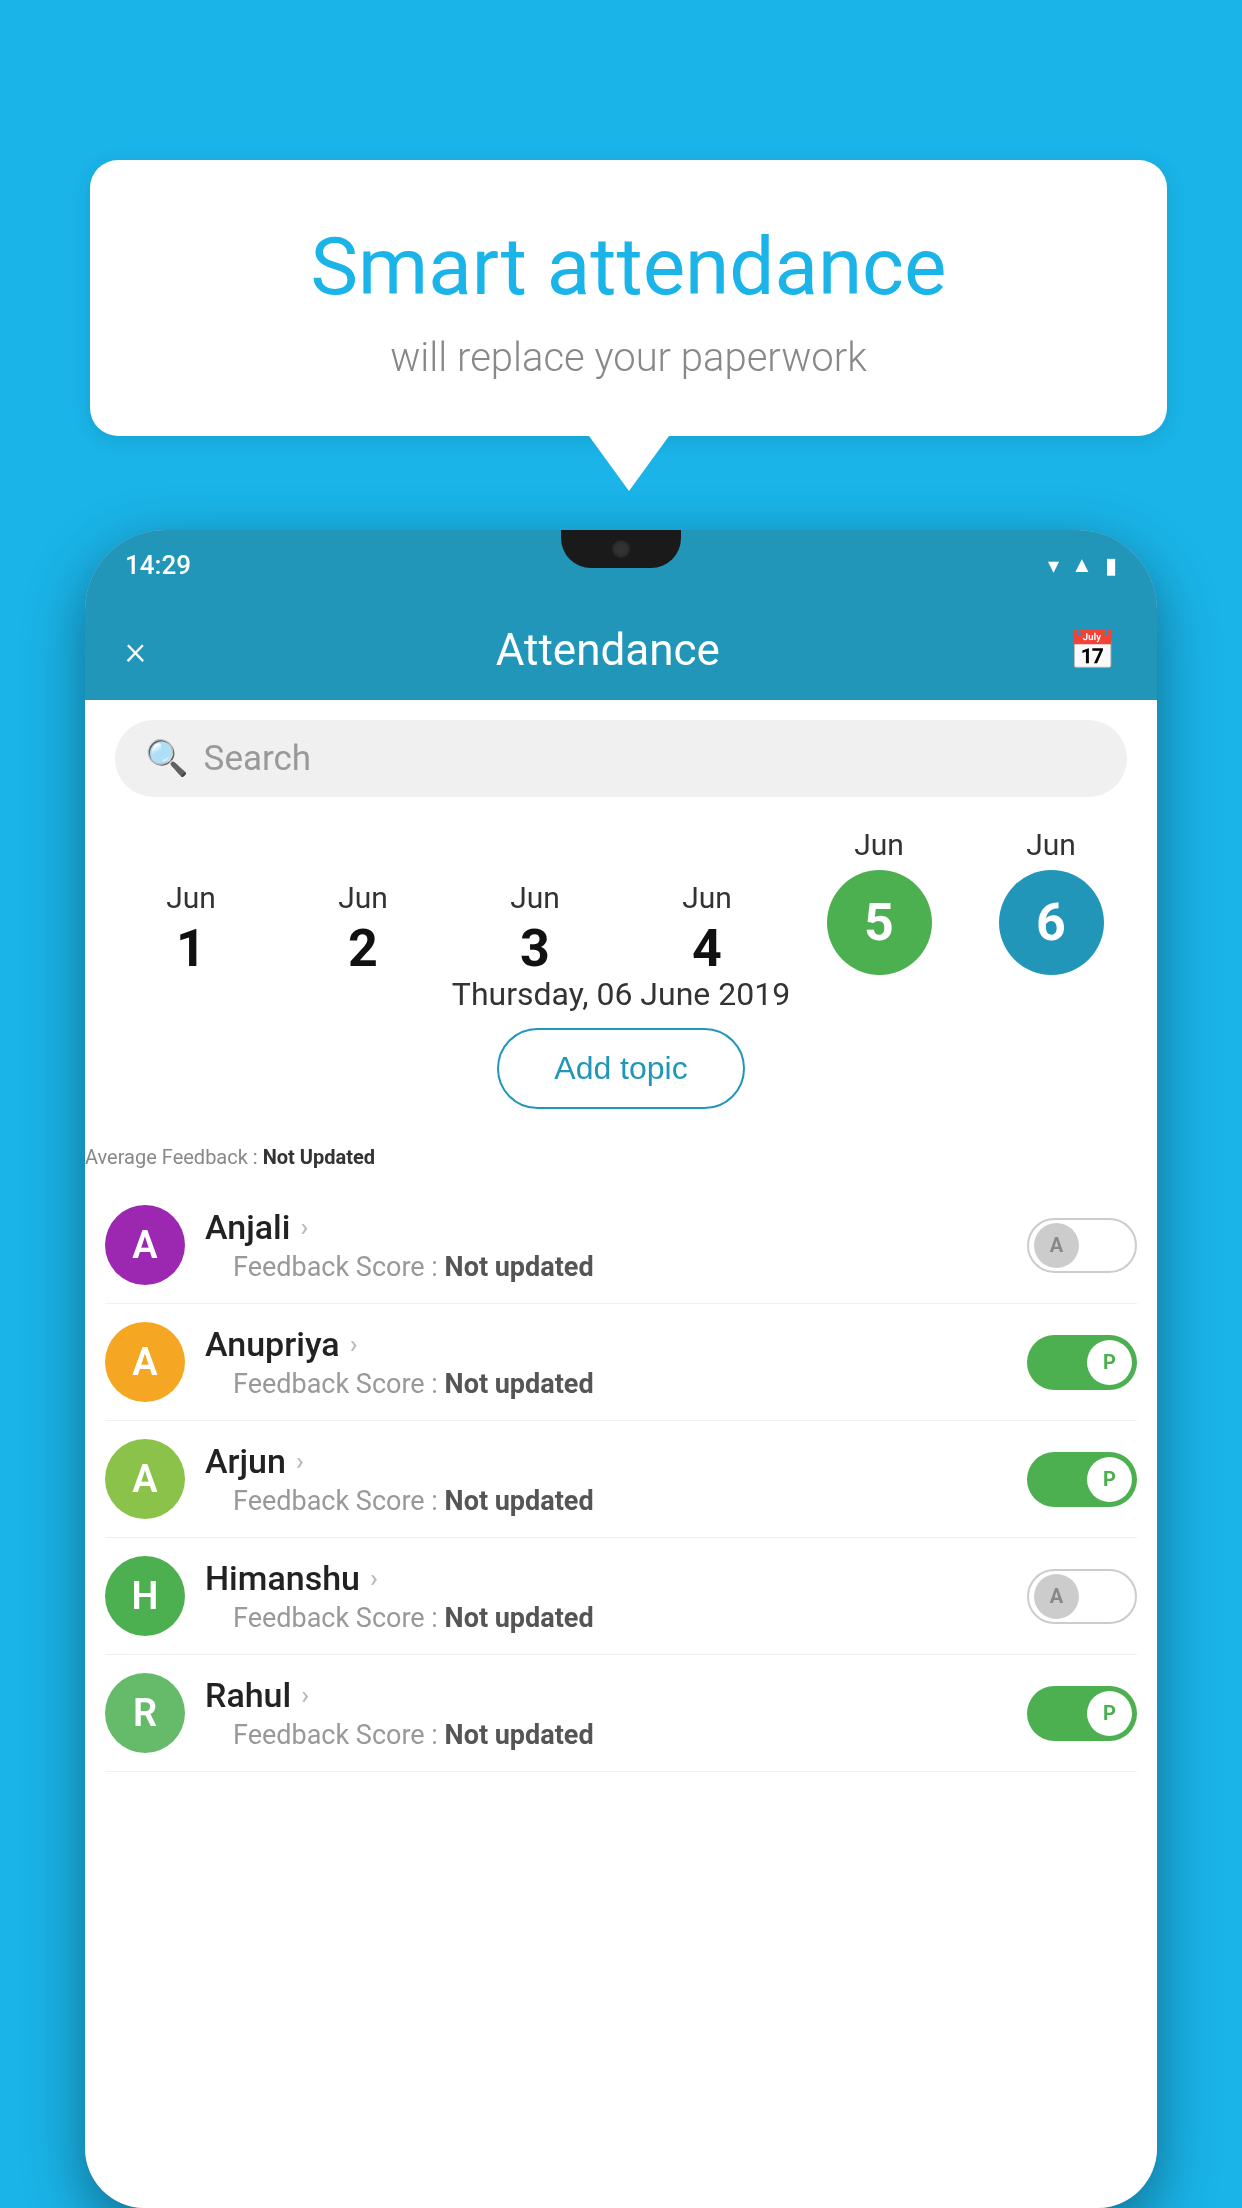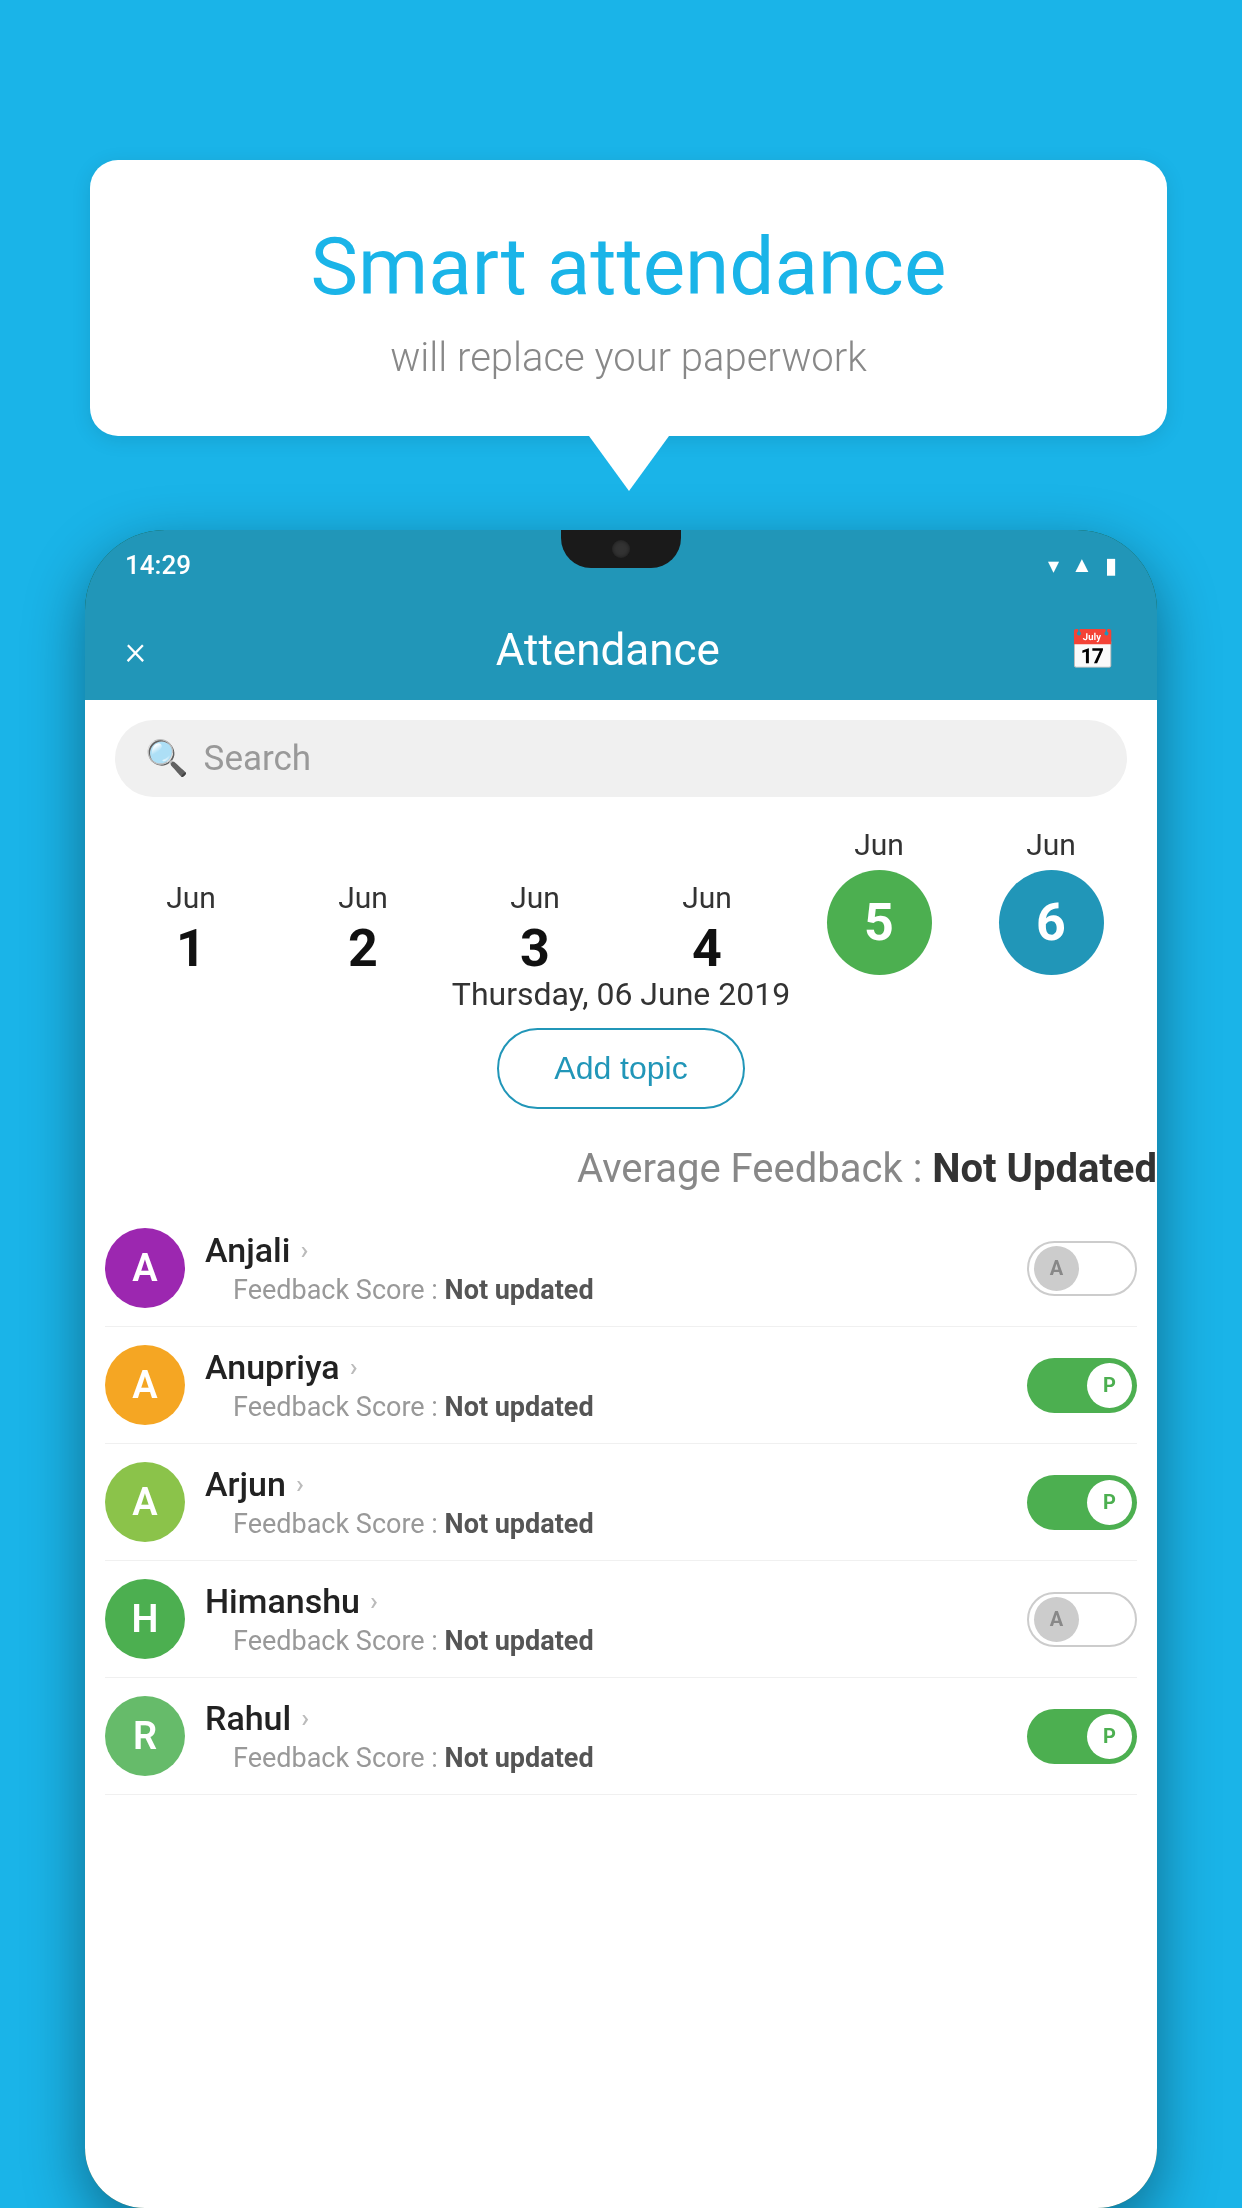--- a/index.html
+++ b/index.html
@@ -46,21 +46,21 @@
       margin: 0 auto;
     }
 
     
     .phone-frame {
       position: absolute;
       top: 530px;
       left: 85px;
       right: 85px;
       bottom: 0;
-      background: #14532d;
+      background: #c4b5fd;
       border-radius: 80px 80px 60px 60px;
       padding: 0;
       box-shadow: 0 20px 60px rgba(0,0,0,0.4);
       overflow: hidden;
     }
 
     
     .phone-top-bar {
       background: #2196b8;
       height: 70px;
@@ -231,23 +231,23 @@
       width: auto;
       display: flex;
       align-items: center;
       justify-content: center;
       width: fit-content;
       margin: 0 auto 18px;
     }
 
     
     .avg-feedback {
-      text-align: right;
+      text-align: left;
       color: #888;
-      font-size: 40px;
+      font-size: 20px;
       margin-bottom: 18px;
     }
     .avg-feedback strong {
       color: #333;
     }
 
     
     .student-list {
       padding: 0 20px;
     }

